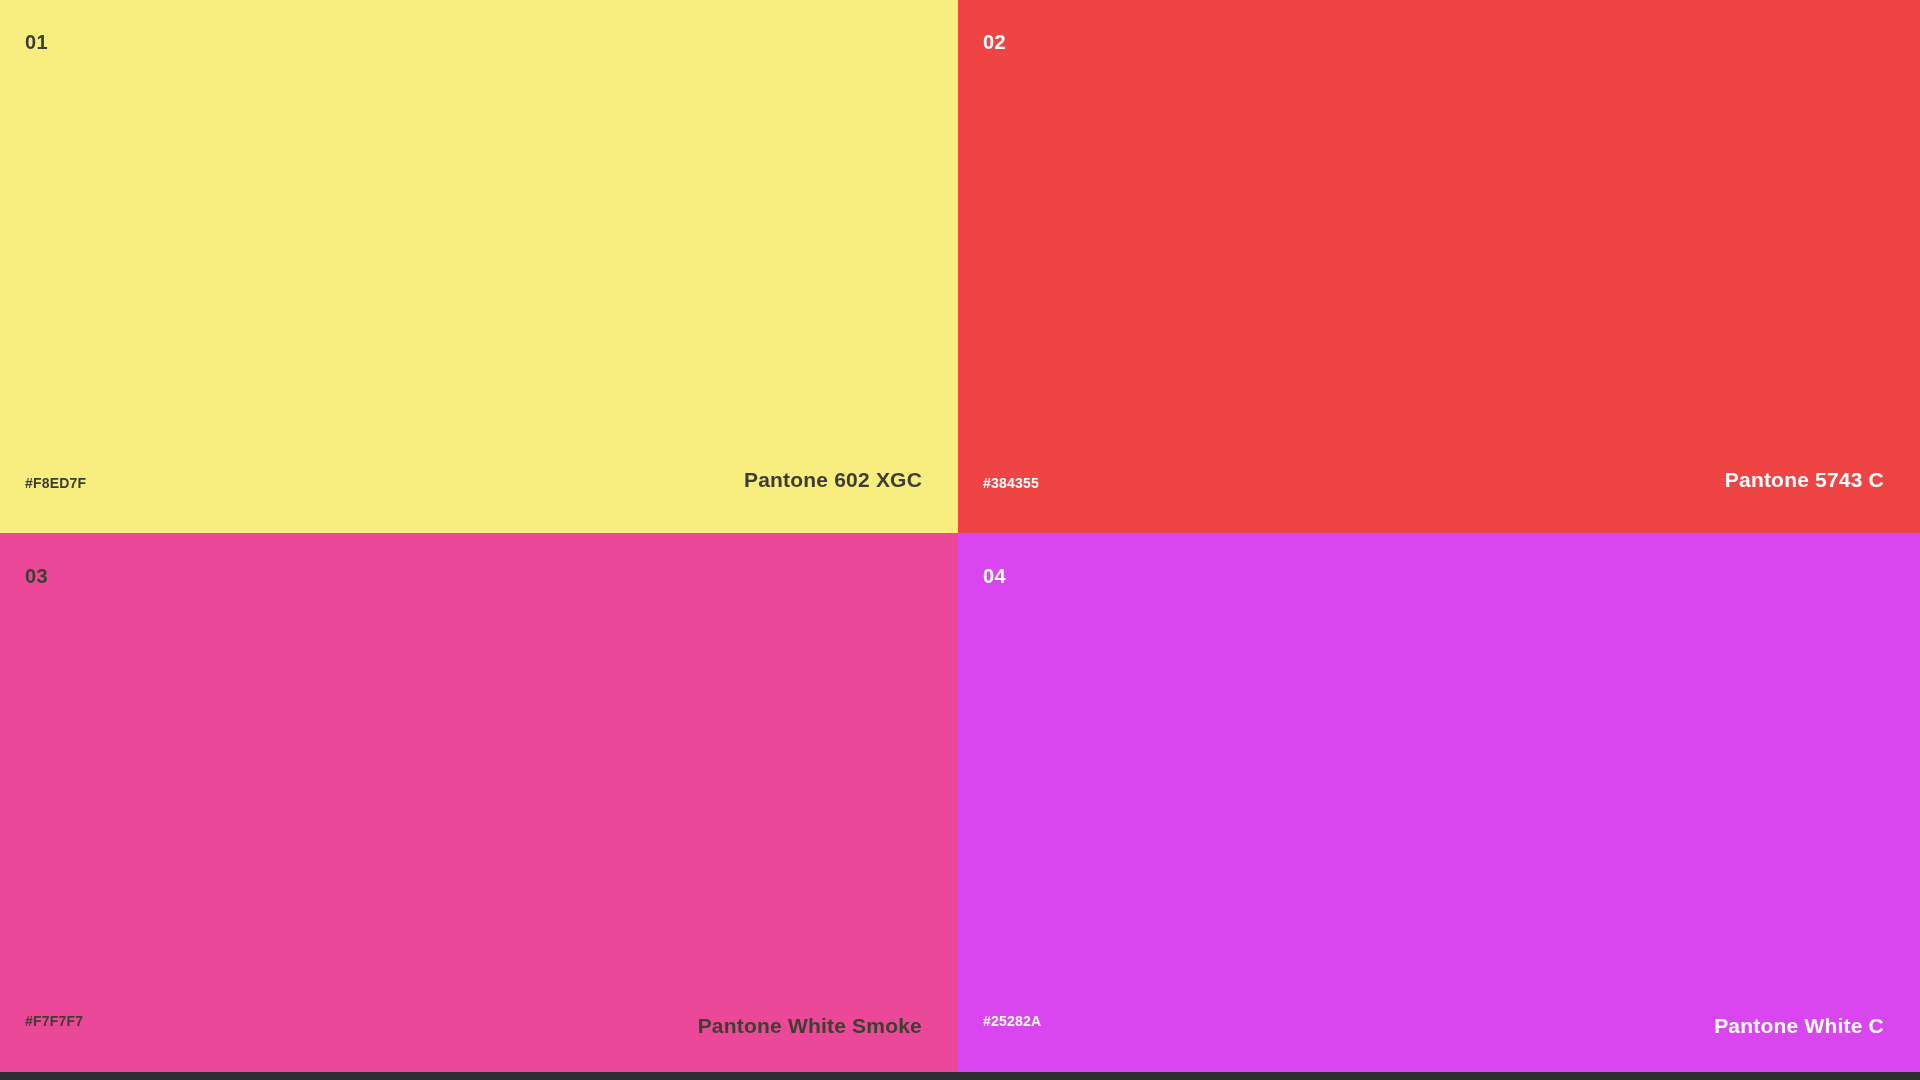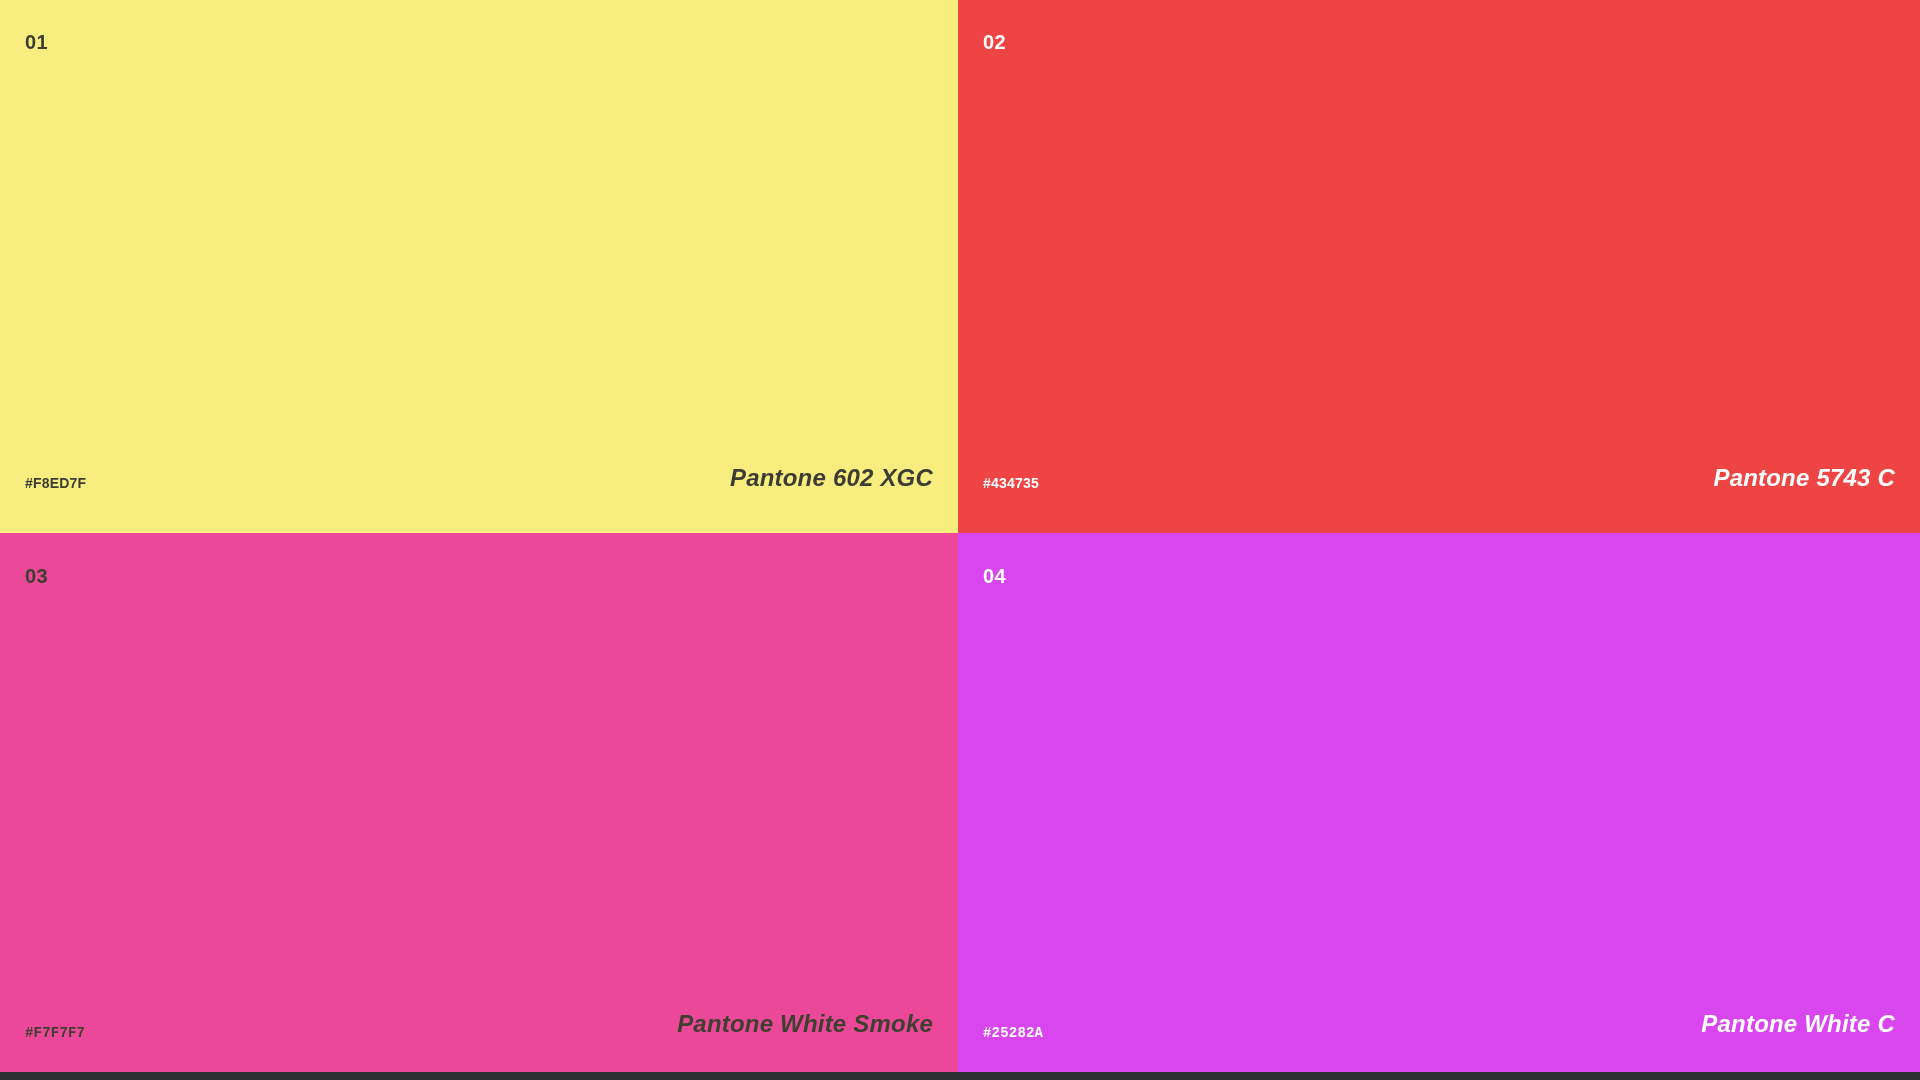--- a/index.html
+++ b/index.html
@@ -44,37 +44,36 @@
     left: 25px;
     font-size: 14px;
     font-weight: 700;
     letter-spacing: 0.2px;
     line-height: 1;
     white-space: nowrap;
   }
 
   .swatch-pantone {
     position: absolute;
-    right: 25px;
-    font-size: 24px;
+    right: 36px;
+    font-size: 21px;
     font-weight: 700;
     letter-spacing: 0.2px;
     line-height: 1;
     white-space: nowrap;
-    font-style: italic;
   }
 
   
   .row-top .swatch-index   { top: 32px; }
   .row-top .swatch-hex     { bottom: 43px; }
   .row-top .swatch-pantone { bottom: 43px; }
 
   
   .row-bottom .swatch-index   { top: 33px; }
-  .row-bottom .swatch-hex     { bottom: 40px; font-family: Liberation Mono, monospace; }
+  .row-bottom .swatch-hex     { bottom: 52px; }
   .row-bottom .swatch-pantone { bottom: 44px; }
 
   
   #bottom-bar {
     position: absolute;
     left: 0;
     bottom: 0;
     width: 1920px;
     height: 8px;
   }
@@ -85,21 +84,21 @@
 <div id="palette-grid">
 
   <div class="swatch row-top" id="swatch-0" style="background-color: rgb(248, 237, 127); color: rgb(61, 61, 53);">
     <span class="swatch-index">01</span>
     <span class="swatch-hex">#F8ED7F</span>
     <span class="swatch-pantone">Pantone 602 XGC</span>
   </div>
 
   <div class="swatch row-top" id="swatch-1" style="background-color: #ef4444; color: rgb(255, 255, 255);">
     <span class="swatch-index">02</span>
-    <span class="swatch-hex">#434735</span>
+    <span class="swatch-hex">#384355</span>
     <span class="swatch-pantone">Pantone 5743 C</span>
   </div>
 
   <div class="swatch row-bottom" id="swatch-2" style="background-color: #ec4899; color: rgb(61, 64, 47);">
     <span class="swatch-index">03</span>
     <span class="swatch-hex">#F7F7F7</span>
     <span class="swatch-pantone">Pantone White Smoke</span>
   </div>
 
   <div class="swatch row-bottom" id="swatch-3" style="background-color: #d946ef; color: rgb(255, 255, 255);">

